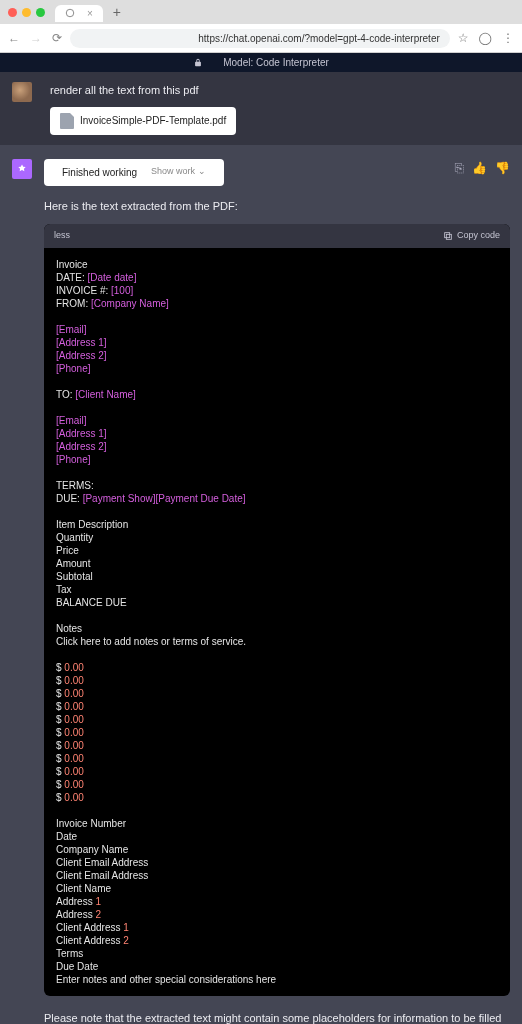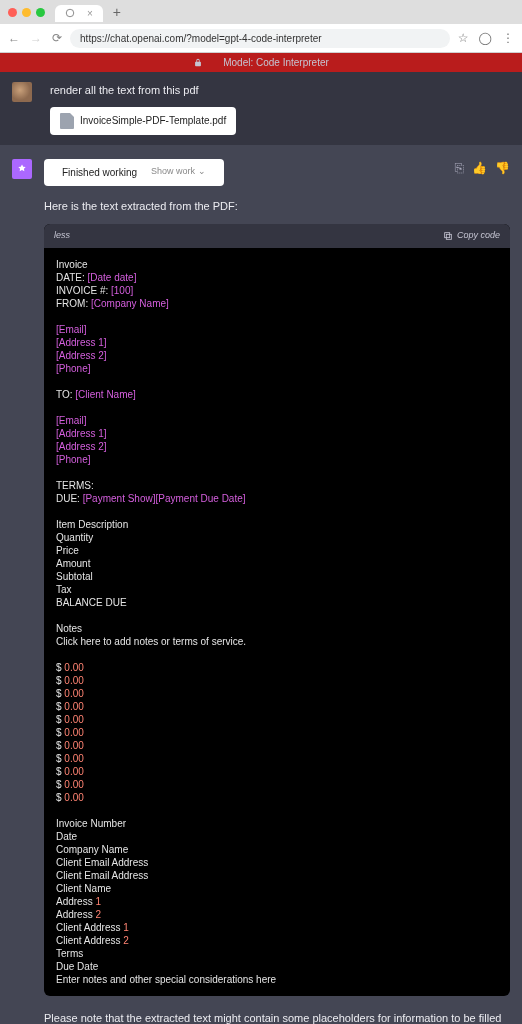--- a/index.html
+++ b/index.html
@@ -9,26 +9,26 @@
 .tab-bar { height: 24px; display: flex; align-items: center; padding: 0 8px; background: #dedede; }
 .traffic { display: flex; gap: 5px; margin-right: 10px; align-items: center; }
 .traffic span { width: 9px; height: 9px; border-radius: 50%; display: inline-block; }
 .t-red { background: #ff5f57; } .t-yel { background: #febc2e; } .t-grn { background: #28c840; }
 .tab { background: #fff; border-radius: 6px 6px 0 0; padding: 3px 10px; display: flex; align-items: center; gap: 6px; font-size: 10px; color: #555; margin-top: 2px; }
 .tab svg { width: 10px; height: 10px; }
 .newtab { margin-left: 6px; color: #666; font-size: 14px; cursor: pointer; padding: 0 4px; }
 .addr-bar { height: 28px; display: flex; align-items: center; padding: 0 8px; gap: 8px; background: #fff; }
 .nav-icons { display: flex; gap: 10px; color: #888; font-size: 12px; }
 .nav-icons span { cursor: pointer; }
-.url-box { flex: 1; background: #f1f3f4; border-radius: 12px; padding: 4px 10px; font-size: 10px; color: #333; }
+.url-box { flex: 1; background: #f1f3f4; border-radius: 12px; padding: 4px 10px; font-size: 10px; color: #333; text-align: right; }
 .addr-right { display: flex; gap: 10px; align-items: center; color: #777; font-size: 12px; }
 .addr-right span { cursor: pointer; }
 
 .page { background: #343541; color: #d1d5db; }
-.model-bar { background: #b91c1c; color: #c5c5d2; font-size: 10px; text-align: center; padding: 4px 0; display:flex; align-items:center; justify-content:center; gap:20px; }
+.model-bar { background: #0f172a; color: #c5c5d2; font-size: 10px; text-align: center; padding: 4px 0; display:flex; align-items:center; justify-content:center; gap:20px; }
 .model-bar svg { width:10px; height:10px; }
 
 .msg-row { display: flex; padding: 10px 12px 10px 12px; gap: 12px; }
 .msg-row.user { background: #343541; gap: 18px; }
 .msg-row.assistant { background: #444654; padding-top:14px; padding-bottom:14px; }
 .avatar { width: 20px; height: 20px; flex-shrink: 0; border-radius: 2px; }
 .avatar.user { background: #8e6a4f; background-image: radial-gradient(circle at 40% 40%, #c9a07a 0%, #8e6a4f 60%); }
 .avatar.assistant { background: #ab68ff; display:flex; align-items:center; justify-content:center; }
 .avatar.assistant svg { width:12px; height:12px; fill:#fff; }
 .msg-body { flex:1; font-size: 11px; line-height: 1.5; color: #ececf1; position:relative; }
@@ -36,21 +36,21 @@
 .file-chip { margin-top: 8px; background: #fff; color: #222; display: inline-flex; align-items: center; gap: 6px; padding: 6px 10px; border-radius: 4px; font-size: 10px; font-weight: 500; justify-content: center; }
 .file-chip .ficon { width: 14px; height: 16px; background: #9ca3af; border-radius: 1px; position:relative; }
 .file-chip .ficon:before { content:""; position:absolute; top:0; right:0; border-style:solid; border-width:0 4px 4px 0; border-color:transparent #fff transparent transparent; }
 
 .status-chip { background: #fff; color: #222; display: inline-flex; align-items: center; padding: 6px 18px; border-radius: 4px; font-size: 10px; gap: 14px; }
 .status-chip .showwork { color: #888; font-size: 9px; display:flex; align-items:center; gap:3px; cursor:pointer; }
 .msg-actions { position:absolute; right:0; top:0; display:flex; gap:8px; color:#acacbe; }
 .msg-actions span { cursor:pointer; font-size:12px; }
 
 .code-block { margin-top: 10px; border-radius: 6px; overflow: hidden; background: #000; }
-.code-head { background: #343541; color: #c5c5d2; font-size: 9px; padding: 5px 10px; display: flex; justify-content: space-between; align-items: center; font-style: italic; }
+.code-head { background: #343541; color: #c5c5d2; font-size: 9px; padding: 5px 10px; display: flex; justify-content: space-between; align-items: center; }
 .code-head .copy { display:flex; align-items:center; gap:4px; cursor:pointer; }
 .code-body { padding: 10px 12px; font-family: Liberation Sans, sans-serif; font-size: 10px; line-height: 1.3; color: #e5e5e5; white-space: pre; overflow-x:auto; }
 .hl { color: #d55fde; }
 .num { color: #ff8372; }
 </style>
 </head>
 <body>
 
 <div class="browser-chrome">
   <div class="tab-bar">

